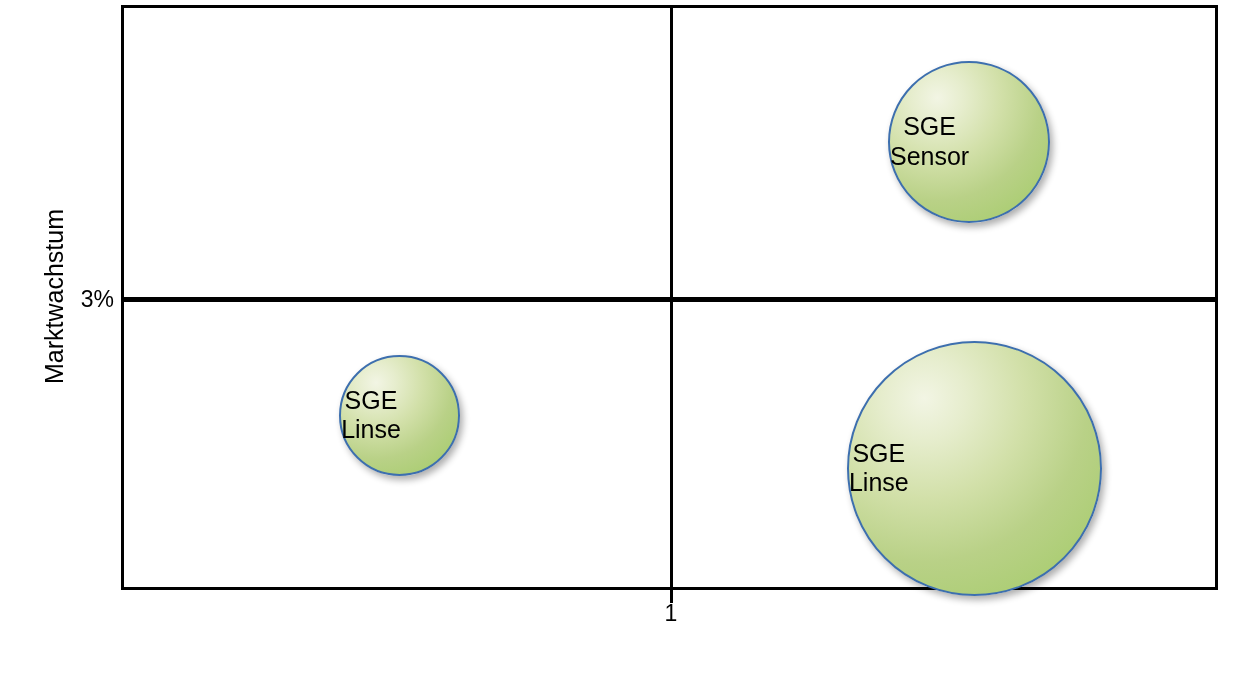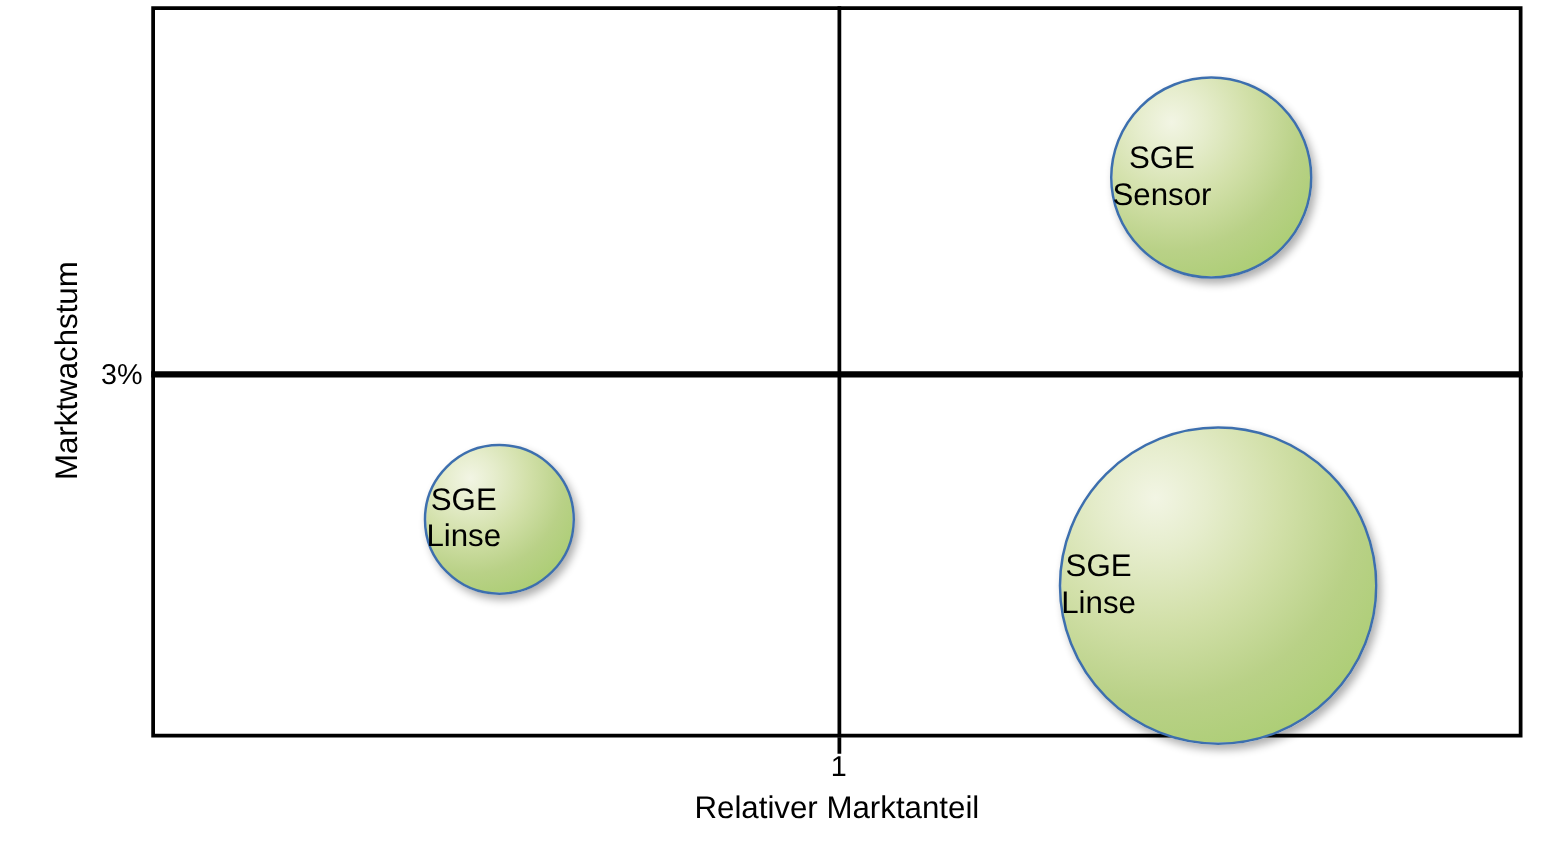--- a/index.html
+++ b/index.html
@@ -144,21 +144,20 @@
   <div class="plot-frame"></div>
 
   <div class="divider-horizontal"></div>
   <div class="divider-vertical"></div>
 
   <div class="tick-x"></div>
 
   <div class="tick-label tick-label-y">3%</div>
   <div class="tick-label tick-label-x">1</div>
 
-  <div class="axis-title-x">Relativer Marktanteil</div>
   <div class="axis-title-y">Marktwachstum</div>
 
   <div class="bubble" id="bubble-sucher" style="width: 162px; height: 162px; left: 887.981px; top: 60.89px;">
     <div class="bubble-label">
       <span class="label-line">SGE</span>
       <span class="label-line">Sensor</span>
     </div>
   </div>
 
   <div class="bubble" id="bubble-sensor" style="width: 121px; height: 121px; left: 339.138px; top: 354.585px;">

